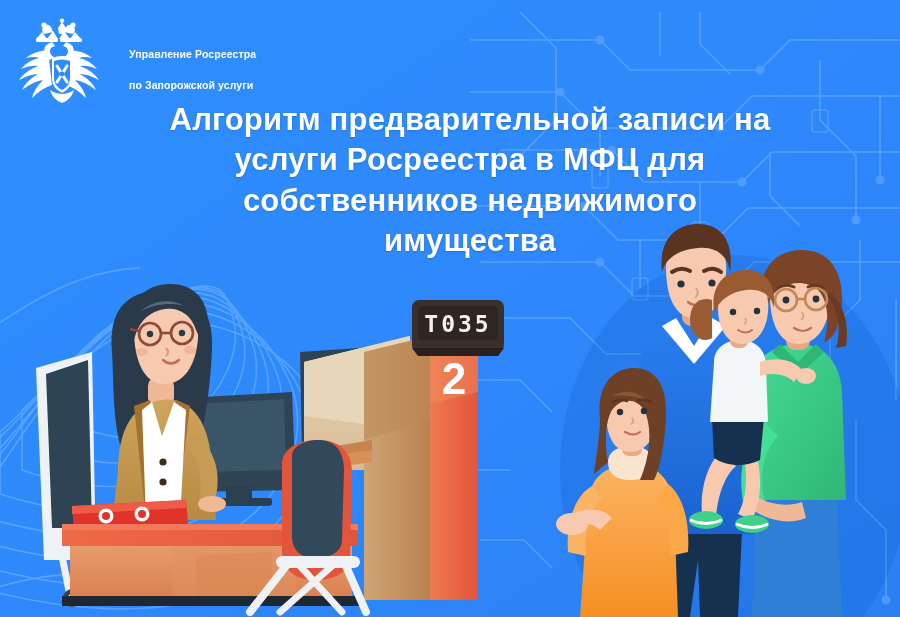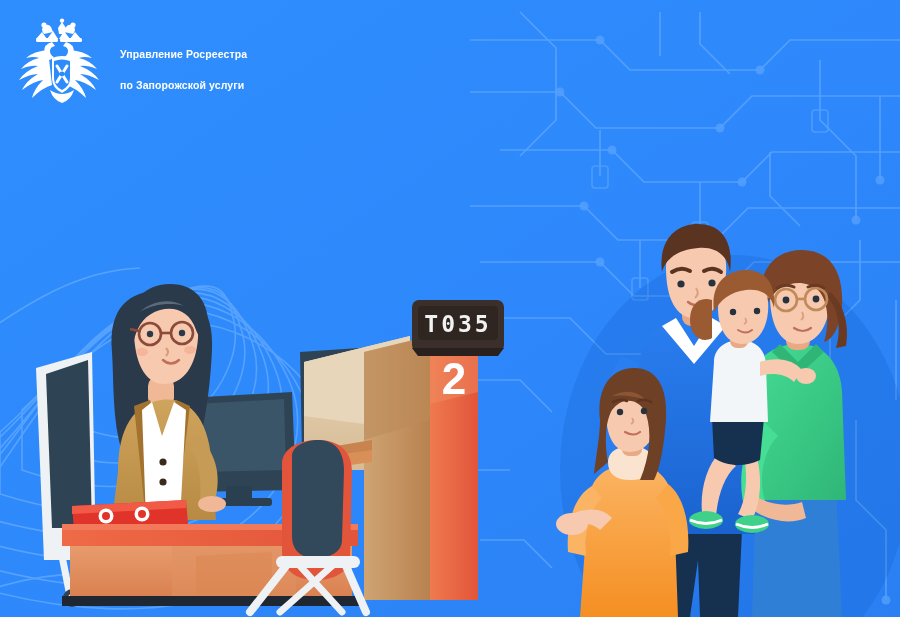--- a/index.html
+++ b/index.html
@@ -22,21 +22,21 @@
 
   
   .header {
     position:absolute; left:0; top:0;
     display:flex; align-items:center;
     padding:14px 0 0 14px;
     z-index:20;
   }
   .emblem { width:96px; height:86px; flex:0 0 auto; }
   .org-text {
-    margin-left:10px;
+    margin-left:19px;
     color:#ffffff;
     font-size:10.5px;
     font-weight:bold;
     line-height:1.45;
     letter-spacing:.1px;
     white-space:pre-line;
     margin-top:18px;
   }
   .org-text div { white-space:nowrap; }
 
@@ -493,14 +493,20 @@
             <path d="M54 74 v10"></path>
         </g>
       </svg>
     </div>
     <div class="org-text">
       <div>Управление Росреестра</div>
       <div>по Запорожской услуги</div>
     </div>
   </div>
 
+  <div class="title">
+    <div>Алгоритм предварительной записи на</div>
+    <div>услуги Росреестра в МФЦ для</div>
+    <div>собственников недвижимого</div>
+    <div>имущества</div>
+  </div>
 
 </div>
 
 </body></html>

